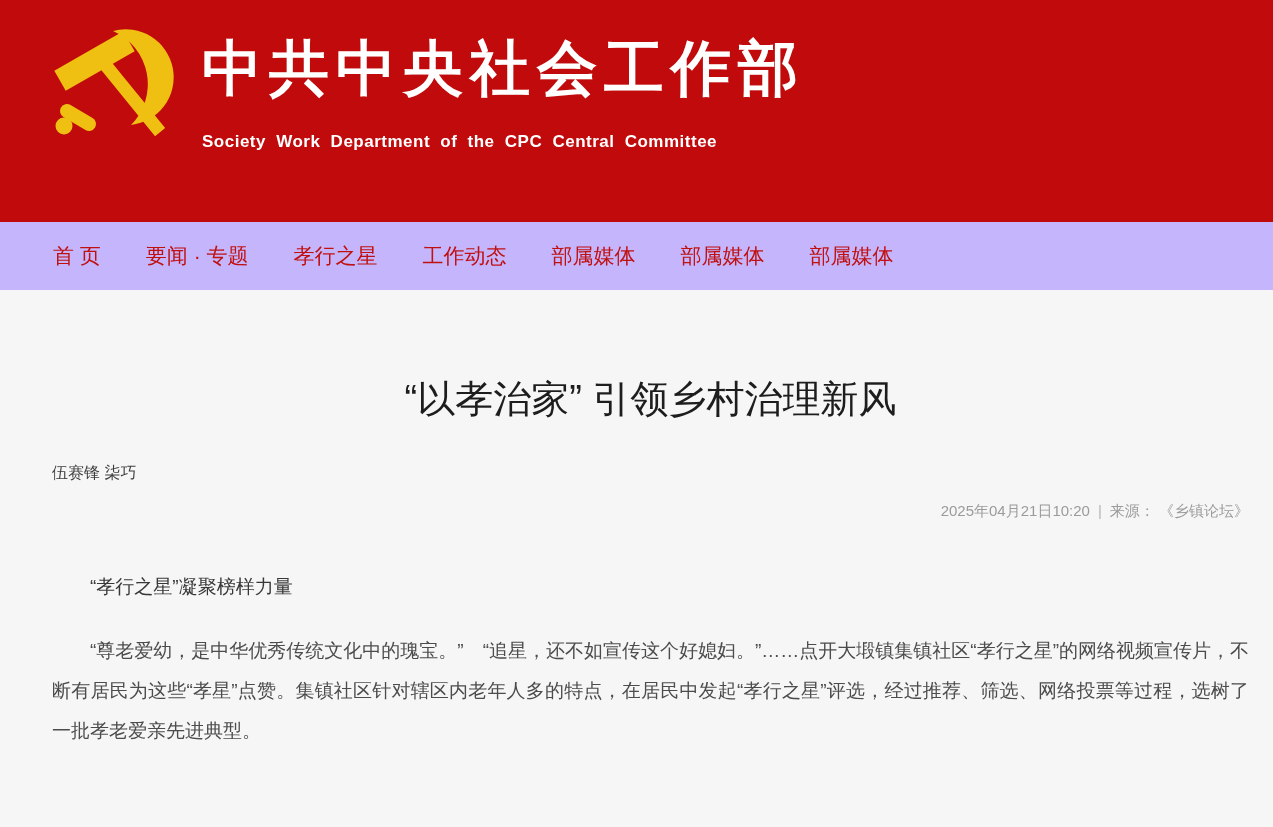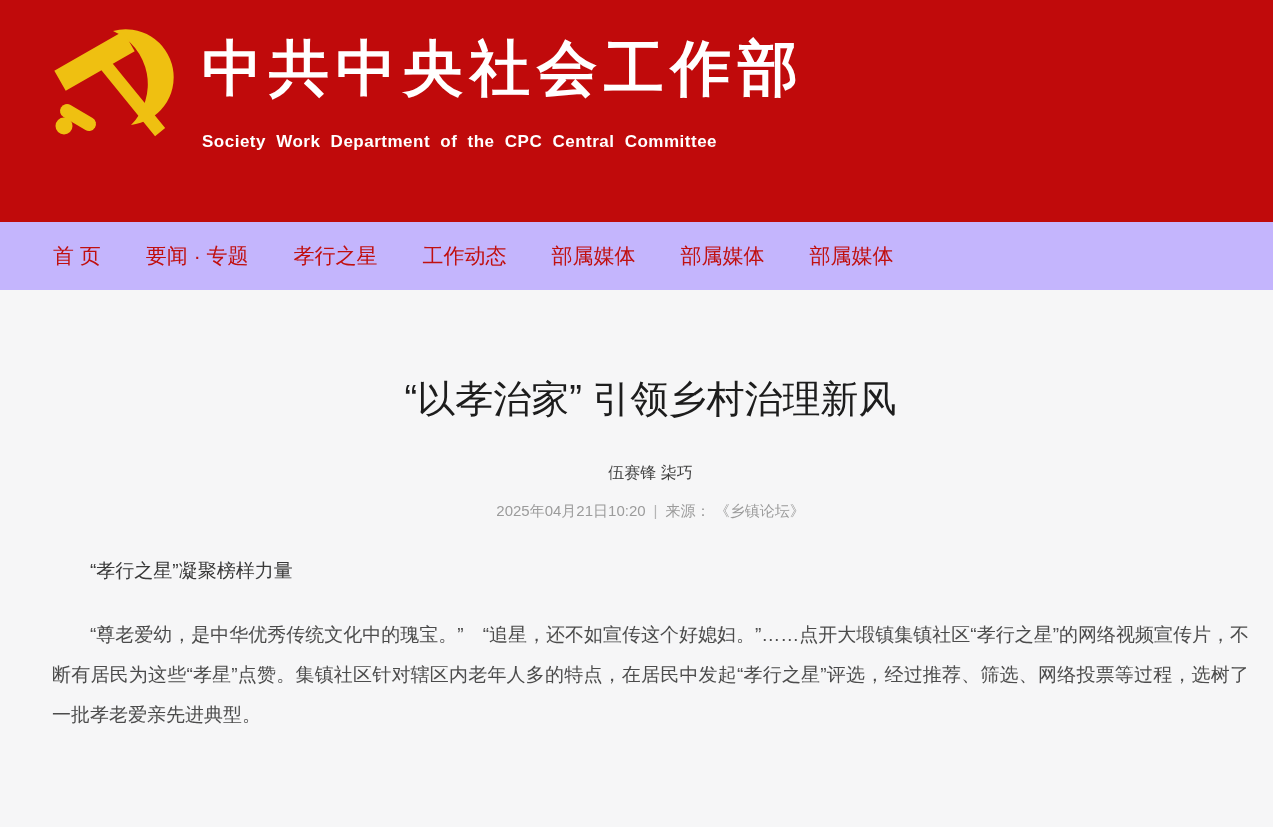--- a/index.html
+++ b/index.html
@@ -83,32 +83,32 @@
   }
   .article-title {
     text-align: center;
     font-size: 38px;
     font-weight: 400;
     color: #1d1d1d;
     line-height: 44px;
     margin-bottom: 42px;
   }
   .article-authors {
-    text-align: center;
+    text-align: left;
     font-size: 16px;
     color: #3d3d3d;
     line-height: 20px;
     margin-bottom: 18px;
   }
   .article-meta {
-    text-align: center;
+    text-align: right;
     font-size: 15px;
     color: #9b9b9b;
     line-height: 20px;
-    margin-bottom: 30px;
+    margin-bottom: 46px;
   }
   .meta-sep { color: #b5b5b5; margin: 0 8px; }
   .article-body p {
     font-size: 19px;
     line-height: 40px;
     color: #4c4c4c;
     text-align: justify;
     text-indent: 2em;
     margin: 0 0 24px 0;
   }

